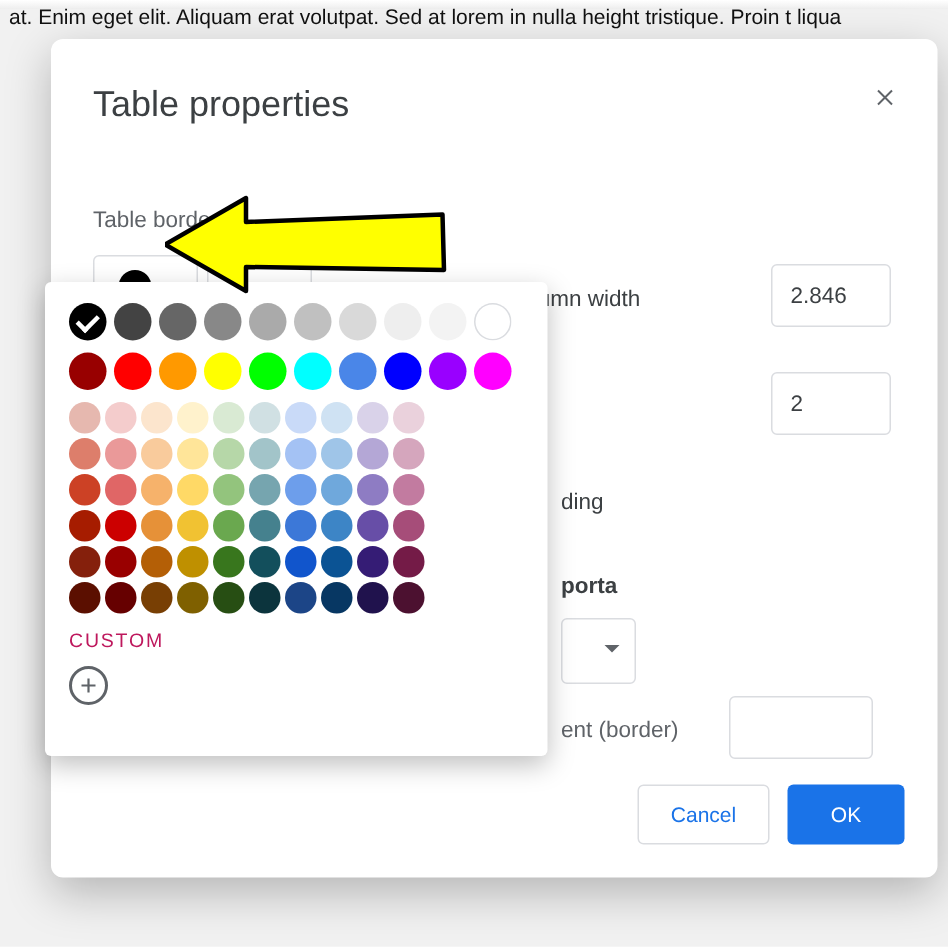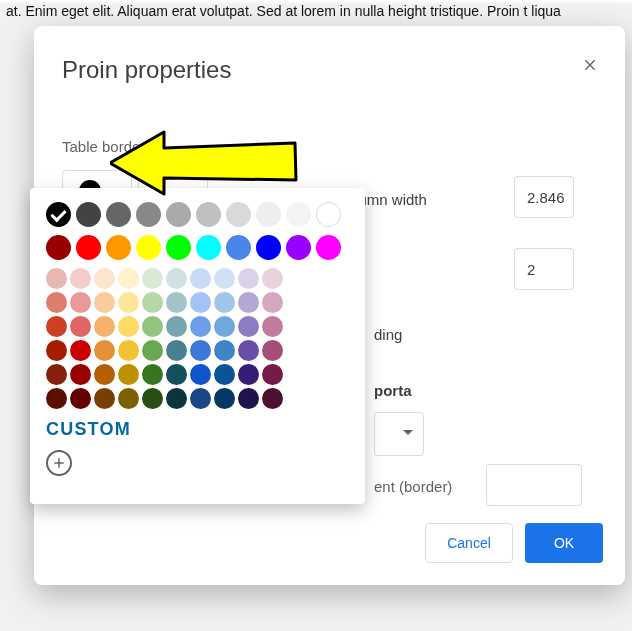--- a/index.html
+++ b/index.html
@@ -16,21 +16,21 @@
   .dd{position:absolute;height:42px;border:1px solid #dadce0;border-radius:4px;background:#fff;display:flex;align-items:center;justify-content:center;cursor:pointer}
   .dd .caret{position:absolute;right:10px;top:17px;width:0;height:0;border-left:5px solid transparent;border-right:5px solid transparent;border-top:5px solid #5f6368}
   #dd-color{left:28px;top:144px;width:70px}
   #dd-color .swatch{width:22px;height:22px;border-radius:50%;background:#000;margin-right:14px}
   #dd-width{left:104px;top:144px;width:70px}
   .row{position:absolute;left:268px;display:flex;align-items:center}
   .row.check{height:22px}
   .row input[type=checkbox]{appearance:none;width:20px;height:20px;border-radius:3px;background:#1a73e8;margin-right:14px;position:relative;cursor:pointer}
   .row input[type=checkbox]::after{content:"";position:absolute;left:6px;top:2px;width:5px;height:10px;border:solid #fff;border-width:0 2.5px 2.5px 0;transform:rotate(45deg)}
   .row-lbl{font-size:15px;color:#3c4043}
-  .num-input{position:absolute;width:60px;height:42px;border:1px solid #dadce0;border-radius:4px;font-size:15px;color:#3c4043;padding:0 12px;display:flex;align-items:center}
+  .num-input{position:absolute;width:80px;height:42px;border:1px solid #dadce0;border-radius:4px;font-size:15px;color:#3c4043;padding:0 12px;display:flex;align-items:center}
   #row-colw{top:162px}
   #in-colw{left:480px;top:150px}
   #row-rowh{left:330px;top:234px}
   #in-rowh{left:480px;top:222px}
   #row-pad{left:340px;top:300px}
   #in-pad{left:480px;top:288px}
   #lbl-align{left:340px;top:356px;position:absolute;font-size:15px;font-weight:700;color:#3c4043}
   #dd-align{left:340px;top:386px;width:50px;height:44px}
   #lbl-indent{position:absolute;left:340px;top:452px;font-size:15px;color:#5f6368}
   #in-indent{left:452px;top:438px;width:96px;height:42px;border:1px solid #dadce0;border-radius:4px;position:absolute}
@@ -39,36 +39,36 @@
   #btn-ok{right:22px;bottom:22px;width:78px;background:#1a73e8;color:#fff}
   
   .picker{position:absolute;left:30px;top:188px;width:335px;height:316px;background:#fff;border-radius:4px;box-shadow:0 6px 18px rgba(0,0,0,.25);padding:14px 16px 16px 16px}
   .picker-row{display:flex;margin-bottom:3px}
   .cswatch{width:21px;height:21px;border-radius:50%;margin-right:3px;cursor:pointer}
   .picker-row .cswatch:last-child{margin-right:0}
   .picker-row.big .cswatch{width:25px;height:25px;margin-right:5px}
   .picker-row.big{margin-bottom:8px}
   .check-over{position:relative}
   .check-over::after{content:"";position:absolute;left:8px;top:5px;width:6px;height:11px;border:solid #fff;border-width:0 3px 3px 0;transform:rotate(45deg)}
-  .custom-lbl{margin-top:10px;font-size:18px;letter-spacing:1.2px;color:#0369a1;font-weight:700}
+  .custom-lbl{margin-top:10px;font-size:13px;letter-spacing:1.2px;color:#be185d;font-weight:400}
   .add-circle{margin-top:10px;width:26px;height:26px;border:2px solid #5f6368;border-radius:50%;display:flex;align-items:center;justify-content:center;cursor:pointer}
   .add-circle svg{width:14px;height:14px}
   
   #arrow{position:absolute;left:110px;top:118px;pointer-events:none}
   .border-light{box-shadow:inset 0 0 0 1px #dadce0}
 </style>
 </head>
 <body>
 
 <div id="ruler"></div>
 <div id="bg-text">at. Enim eget elit. Aliquam erat volutpat. Sed at lorem in nulla height tristique. Proin t
 liqua</div>
 
 <div class="dialog">
-  <div class="dlg-title">Proin properties</div>
+  <div class="dlg-title">Table properties</div>
   <div class="close-x">
     <svg viewBox="0 0 24 24">
         <path d="M5 5 L19 19 M19 5 L5 19" stroke="#5f6368" stroke-width="2" fill="none"></path>
       </svg>
   </div>
 
   <div id="lbl-border" class="section-label">Table border</div>
 
   <div id="dd-color" class="dd">
     <div class="swatch"></div>

